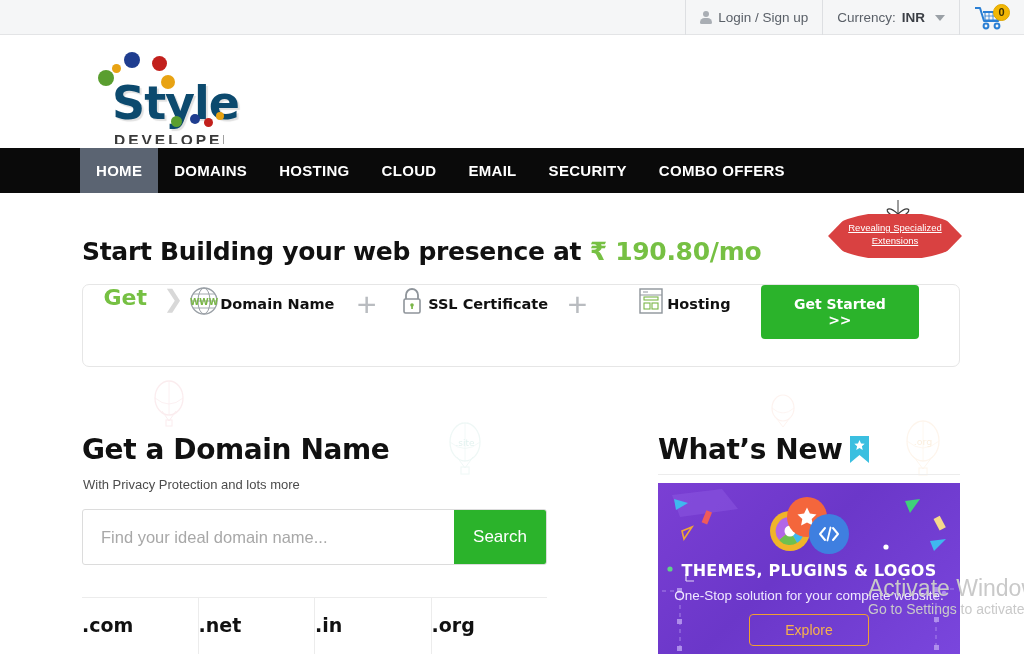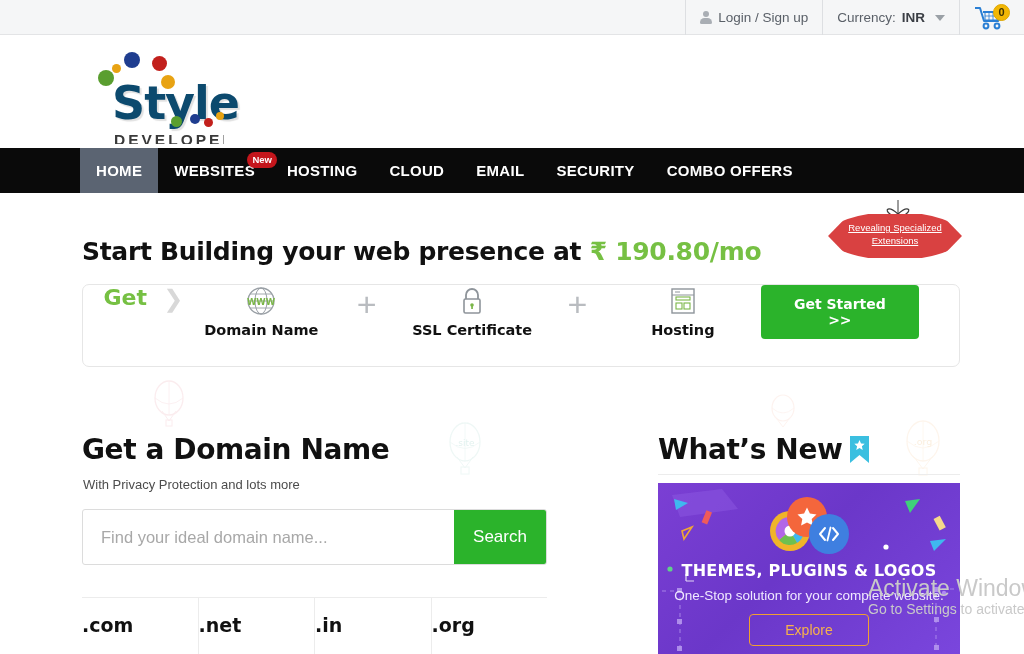--- a/index.html
+++ b/index.html
@@ -104,21 +104,21 @@
     position:absolute; left:82px; top:284px; width:878px; height:83px;
     border:1px solid #e6e6e6; border-radius:7px; background:#fff;
     display:flex; align-items:flex-start;
   }
   .bundle-get {
     width:92px; text-align:center; color:#76c043;
     font-size:22px; font-weight:bold; font-family:"DejaVu Sans", sans-serif;
   }
   .bundle-chev { color:#d8d8d8; font-size:24px; font-weight:300; margin-left:-4px; }
   .bundle-item {
-    display:flex; flex-direction:column; align-items:center; justify-content:center;
+    display:flex; flex-direction:row; align-items:center; justify-content:center;
     width:170px;
   }
   .bundle-label { font-size:14.5px; font-weight:bold; color:#111; margin-top:5px;
     font-family:"DejaVu Sans", sans-serif; }
   .bundle-plus { color:#b9bcc0; font-size:34px; font-weight:300; width:60px; text-align:center; }
   .btn-green {
     background:#2bb32b; color:#fff; border:none; border-radius:4px;
     font-size:14px; font-weight:bold; padding:11px 24px; cursor:pointer;
     font-family:"DejaVu Sans", sans-serif;
   }
@@ -238,22 +238,21 @@
       <span class="dot" style="left:118px;top:64px; width:8px; height:8px; background:#e8a313;"></span>
       <span class="logo-sub">DEVELOPERS</span>
     </a>
   </div>
 
   <nav class="nav" id="nav">
       <div class="nav-item active">
         <span>HOME</span>
       </div>
       <div class="nav-item">
-        <span>WEBSITES</span>
-        <span class="new-badge">New</span>
+        <span>DOMAINS</span>
       </div>
       <div class="nav-item">
         <span>HOSTING</span>
       </div>
       <div class="nav-item">
         <span>CLOUD</span>
       </div>
       <div class="nav-item">
         <span>EMAIL</span>
       </div>

